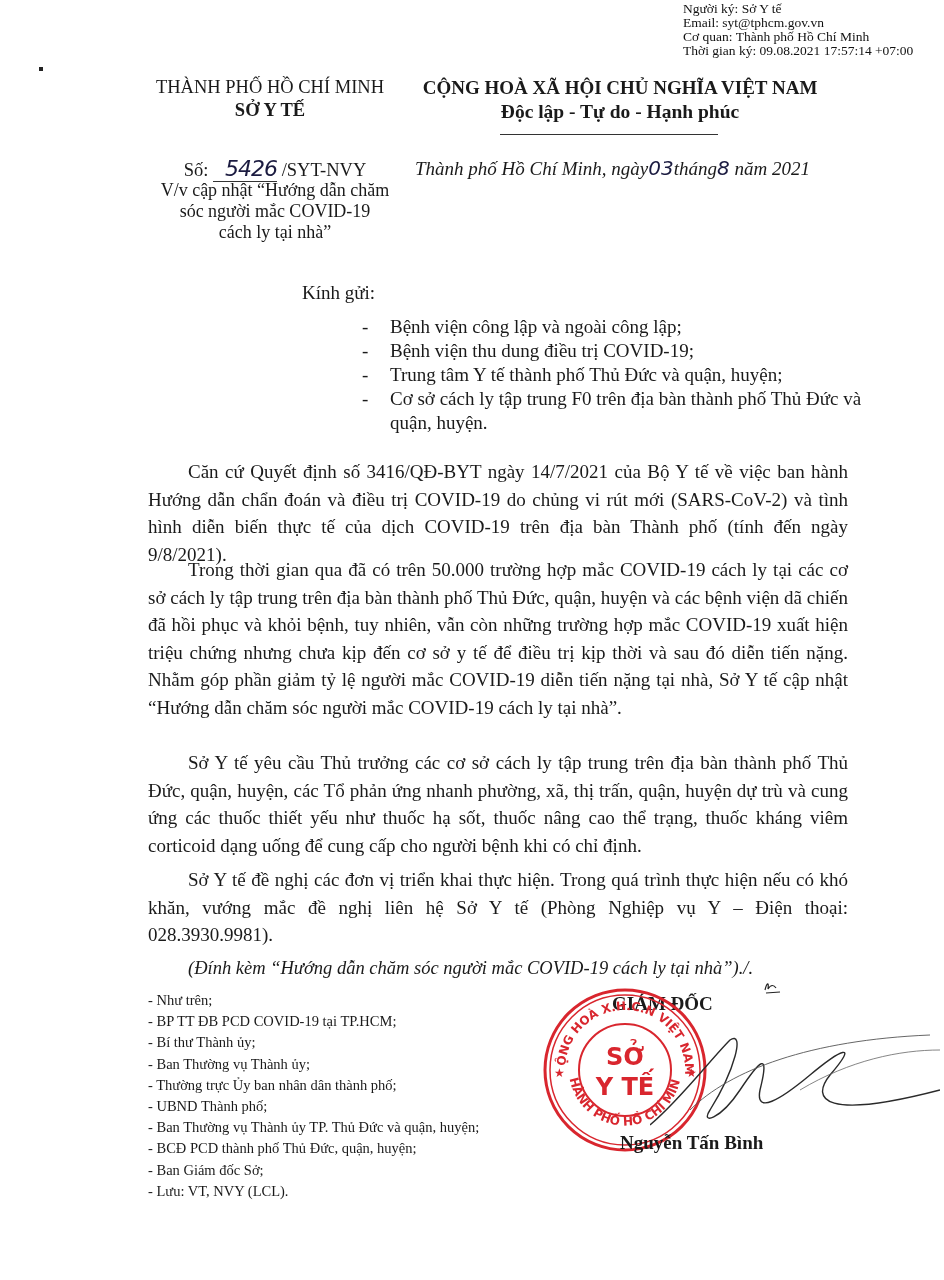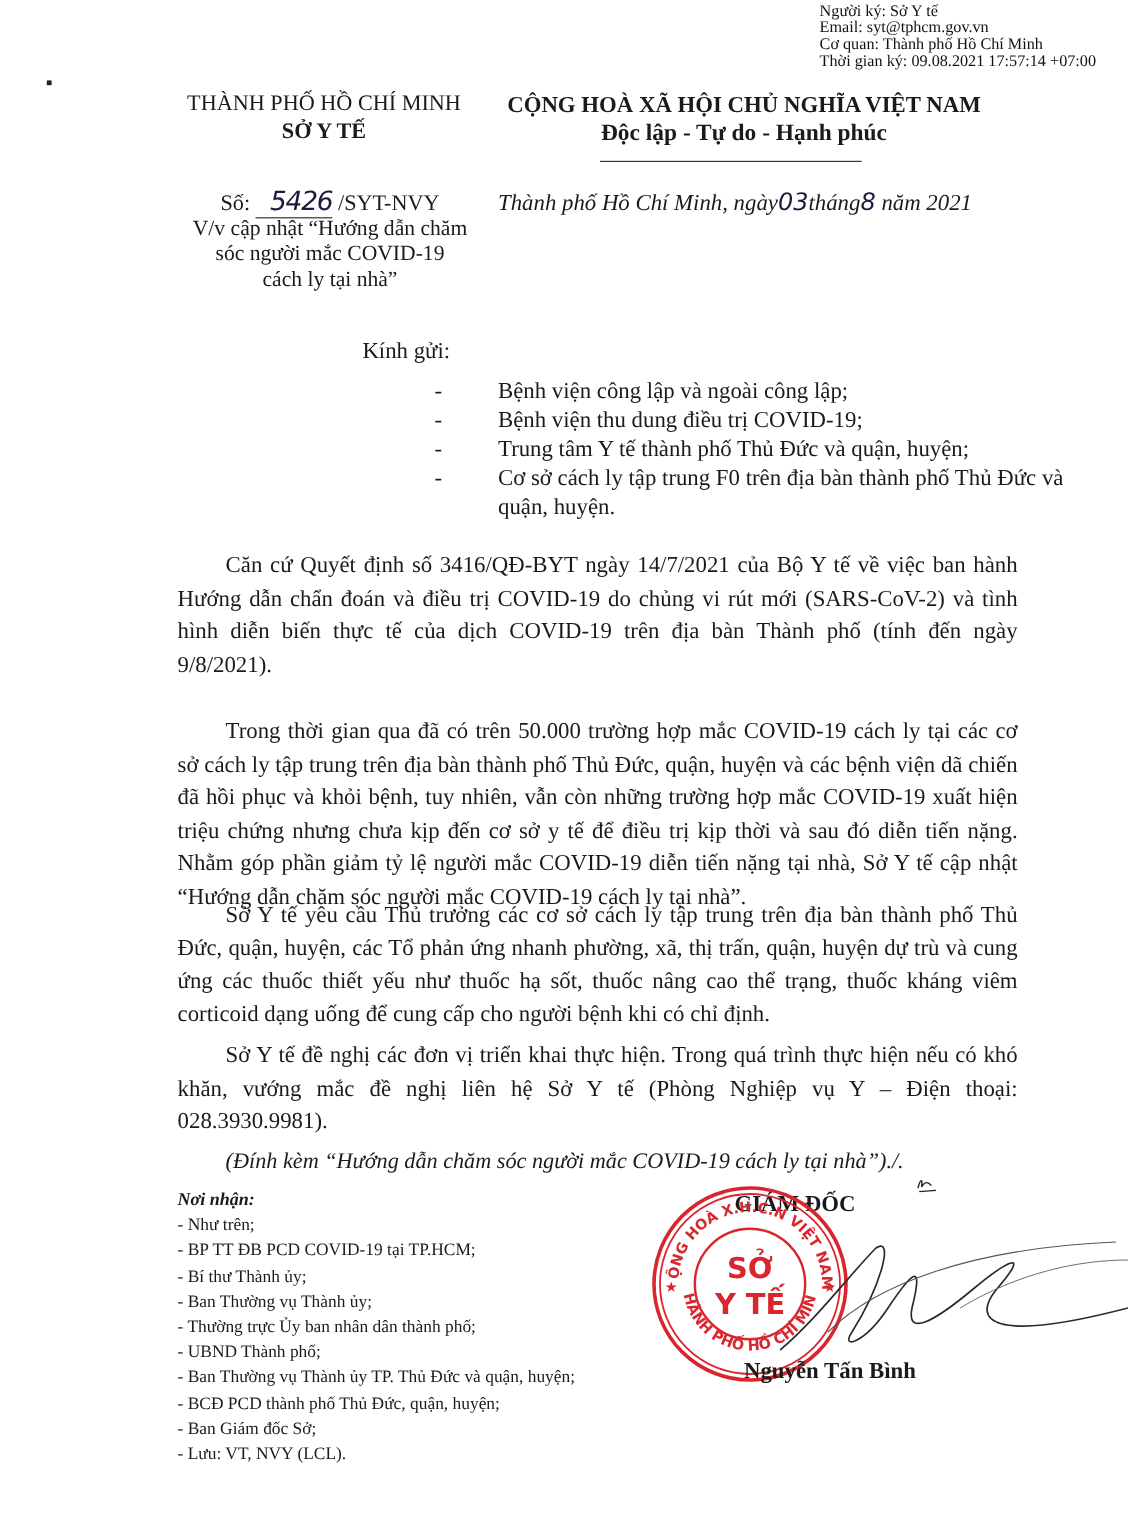--- a/index.html
+++ b/index.html
@@ -22,26 +22,26 @@
   .right-head .l1 { font-size: 19px; line-height: 24px; }
   .right-head .l2 { font-size: 19.5px; line-height: 24px; }
   .rule { left: 500px; top: 134px; width: 218px; height: 1px; background: #333; }
   .place-date { left: 415px; top: 156px; font-style: italic; font-size: 19px; white-space: nowrap; }
   .hd { font-family: "DejaVu Sans", sans-serif; font-style: italic; color: #1b1b40; font-size: 20px; }
 
   .kinh-gui { left: 302px; top: 282px; font-size: 19px; }
   .recips { left: 362px; top: 315px; font-size: 19px; line-height: 24px; }
   .recips .item { display: flex; }
   .recips .dash { width: 28px; }
-  .recips .txt { width: 480px; margin-left: 25px; }
+  .recips .txt { width: 480px; }
 
   .body { left: 148px; width: 700px; font-size: 19px; line-height: 27.5px; text-align: justify; }
   .body p { margin: 0; text-indent: 40px; }
   .p1 { top: 458px; }
-  .p2 { top: 596px; }
+  .p2 { top: 556px; }
   .p3 { top: 749px; }
   .p4 { top: 866px; }
   .attach { left: 188px; top: 958px; font-style: italic; font-size: 18.5px; white-space: nowrap; }
 
   .noi-nhan { left: 148px; top: 990px; font-size: 14.5px; line-height: 21.2px; }
   .noi-nhan .title { font-weight: bold; font-style: italic; font-size: 15px; }
 
   .director { left: 612px; top: 993px; font-weight: bold; font-size: 19px; }
   .signer { left: 620px; top: 1132px; font-weight: bold; font-size: 19px; }
   .initial { left: 762px; top: 980px; width: 20px; height: 14px; }
@@ -115,21 +115,20 @@
   </div>
 <div class="abs body p3">
     <p>Sở Y tế yêu cầu Thủ trưởng các cơ sở cách ly tập trung trên địa bàn thành phố Thủ Đức, quận, huyện, các Tổ phản ứng nhanh phường, xã, thị trấn, quận, huyện dự trù và cung ứng các thuốc thiết yếu như thuốc hạ sốt, thuốc nâng cao thể trạng, thuốc kháng viêm corticoid dạng uống để cung cấp cho người bệnh khi có chỉ định.</p>
   </div>
 <div class="abs body p4">
     <p>Sở Y tế đề nghị các đơn vị triển khai thực hiện. Trong quá trình thực hiện nếu có khó khăn, vướng mắc đề nghị liên hệ Sở Y tế (Phòng Nghiệp vụ Y – Điện thoại: 028.3930.9981).</p>
   </div>
 <div class="abs attach">(Đính kèm “Hướng dẫn chăm sóc người mắc COVID-19 cách ly tại nhà”)./.</div>
 
 <div class="abs noi-nhan">
-  <div class="title">Nơi nhận:</div>
   <div>- Như trên;</div>
   <div>- BP TT ĐB PCD COVID-19 tại TP.HCM;</div>
   <div>- Bí thư Thành ủy;</div>
   <div>- Ban Thường vụ Thành ủy;</div>
   <div>- Thường trực Ủy ban nhân dân thành phố;</div>
   <div>- UBND Thành phố;</div>
   <div>- Ban Thường vụ Thành ủy TP. Thủ Đức và quận, huyện;</div>
   <div>- BCĐ PCD thành phố Thủ Đức, quận, huyện;</div>
   <div>- Ban Giám đốc Sở;</div>
   <div>- Lưu: VT, NVY (LCL).</div>

